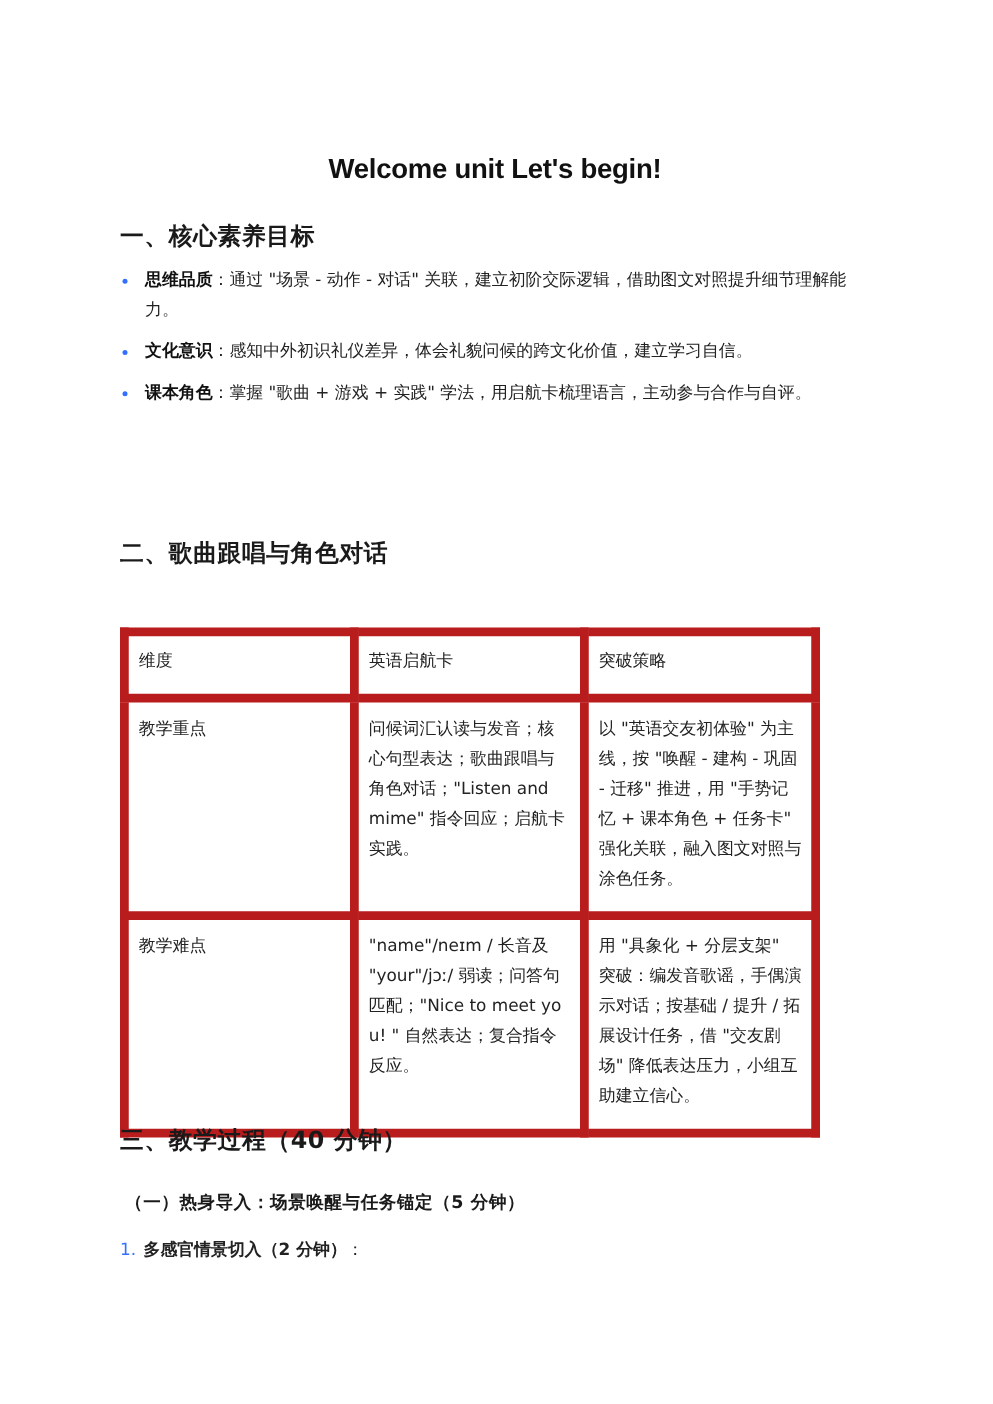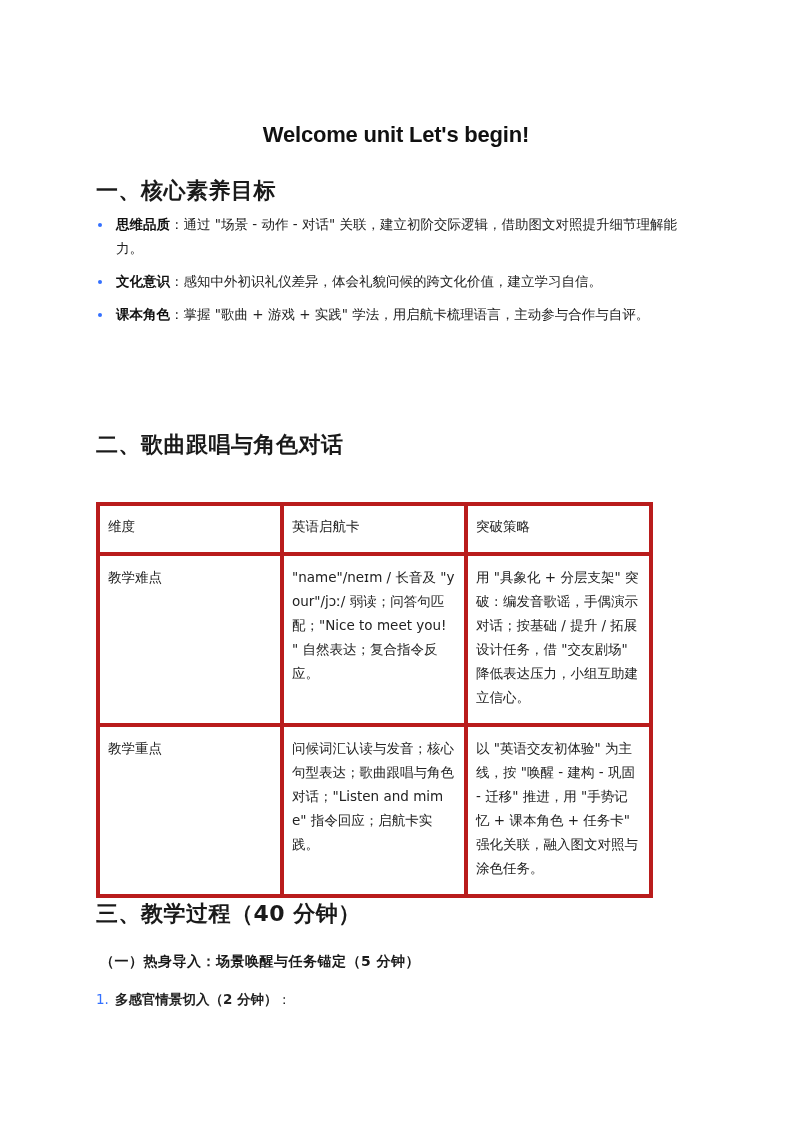--- a/index.html
+++ b/index.html
@@ -1,28 +1,28 @@
 <!DOCTYPE html>
 <html><head>
 <meta charset="utf-8">
 <style>
   html, body { margin: 0; padding: 0; background: #ffffff; }
   body { width: 794px; height: 1123px; position: relative; overflow: hidden;
          font-family: "DejaVu Sans", "Liberation Sans", sans-serif; color: #1f1f1f; }
   .page { position: absolute; left: 96px; top: 0; width: 600px; }
   .title { position: absolute; left: 0; width: 600px; top: 122px; text-align: center;
            font-family: "Liberation Sans", sans-serif; font-weight: bold; font-size: 22px; color: #111; letter-spacing: -0.2px; }
-  .h1 { position: absolute; left: 0; font-size: 22px; font-weight: bold; color: #1a1a1a; letter-spacing: 0.5px; }
+  .h1 { position: absolute; left: 0; font-size: 19px; font-weight: bold; color: #1a1a1a; letter-spacing: 0.5px; }
   .h2 { position: absolute; left: 4px; font-size: 14px; font-weight: bold; color: #1a1a1a; letter-spacing: 0.5px; }
   .bullets { position: absolute; left: 0; top: 212px; width: 600px; margin: 0; padding: 0; list-style: none; }
   .bullets li { position: relative; padding-left: 20px; font-size: 13.5px; line-height: 24px; margin-bottom: 9px; color: #222; }
   .bullet-dot { position: absolute; left: 2px; top: 11px; width: 4px; height: 4px; border-radius: 50%; background: #3370ff; }
   .bullets b { font-weight: bold; color: #111; }
   table.grid { position: absolute; left: 0; top: 502px; border-collapse: collapse; width: 553px; table-layout: fixed; }
-  table.grid td { border: 4px solid #b91c1c; vertical-align: top; padding: 9px 8px 14px 8px;
+  table.grid td { border: 7px solid #b91c1c; vertical-align: top; padding: 9px 8px 14px 8px;
                   font-size: 13.5px; line-height: 24px; color: #222; word-break: break-all; }
   table.grid tr.hdr td { height: 20px; padding-top: 8px; }
   .numitem { position: absolute; left: 0; top: 991px; font-size: 13.5px; color: #222; }
   .numitem .num { color: #3370ff; margin-right: 6px; }
   .numitem b { font-weight: bold; }
 </style>
 </head>
 <body>
 
 <div class="page">
@@ -54,28 +54,28 @@
         <col style="width:184px">
         <col style="width:185px">
       </colgroup>
     <tbody>
         <tr class="hdr">
       <td>维度</td>
       <td>英语启航卡</td>
       <td>突破策略</td>
     </tr>
     <tr>
+      <td>教学重点</td>
+      <td>问候词汇认读与发音；核心句型表达；歌曲跟唱与角色对话；"Listen and mime" 指令回应；启航卡实践。</td>
+      <td>以 "英语交友初体验" 为主线，按 "唤醒 - 建构 - 巩固 - 迁移" 推进，用 "手势记忆 + 课本角色 + 任务卡" 强化关联，融入图文对照与涂色任务。</td>
+    </tr>
+    <tr>
       <td>教学难点</td>
       <td>"name"/neɪm / 长音及 "your"/jɔː/ 弱读；问答句匹配；"Nice to meet you! " 自然表达；复合指令反应。</td>
       <td>用 "具象化 + 分层支架" 突破：编发音歌谣，手偶演示对话；按基础 / 提升 / 拓展设计任务，借 "交友剧场" 降低表达压力，小组互助建立信心。</td>
-    </tr>
-    <tr>
-      <td>教学重点</td>
-      <td>问候词汇认读与发音；核心句型表达；歌曲跟唱与角色对话；"Listen and mime" 指令回应；启航卡实践。</td>
-      <td>以 "英语交友初体验" 为主线，按 "唤醒 - 建构 - 巩固 - 迁移" 推进，用 "手势记忆 + 课本角色 + 任务卡" 强化关联，融入图文对照与涂色任务。</td>
     </tr>
   </tbody>
     </table>
 
   <div class="h1" style="top:899px;">三、教学过程（40 分钟）</div>
 
   <div class="h2" style="top:953px;">（一）热身导入：场景唤醒与任务锚定（5 分钟）</div>
 
   <div class="numitem">
     <span class="num">1.</span><b>多感官情景切入（2 分钟）</b><span>：</span>

